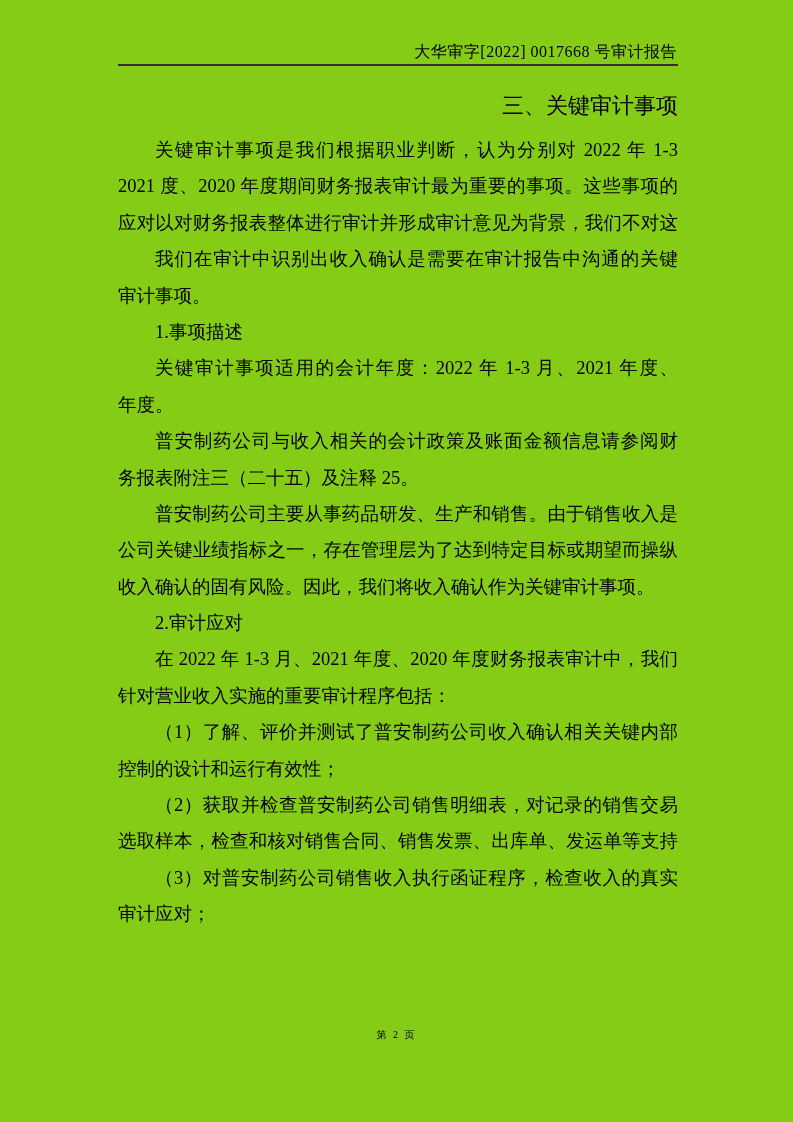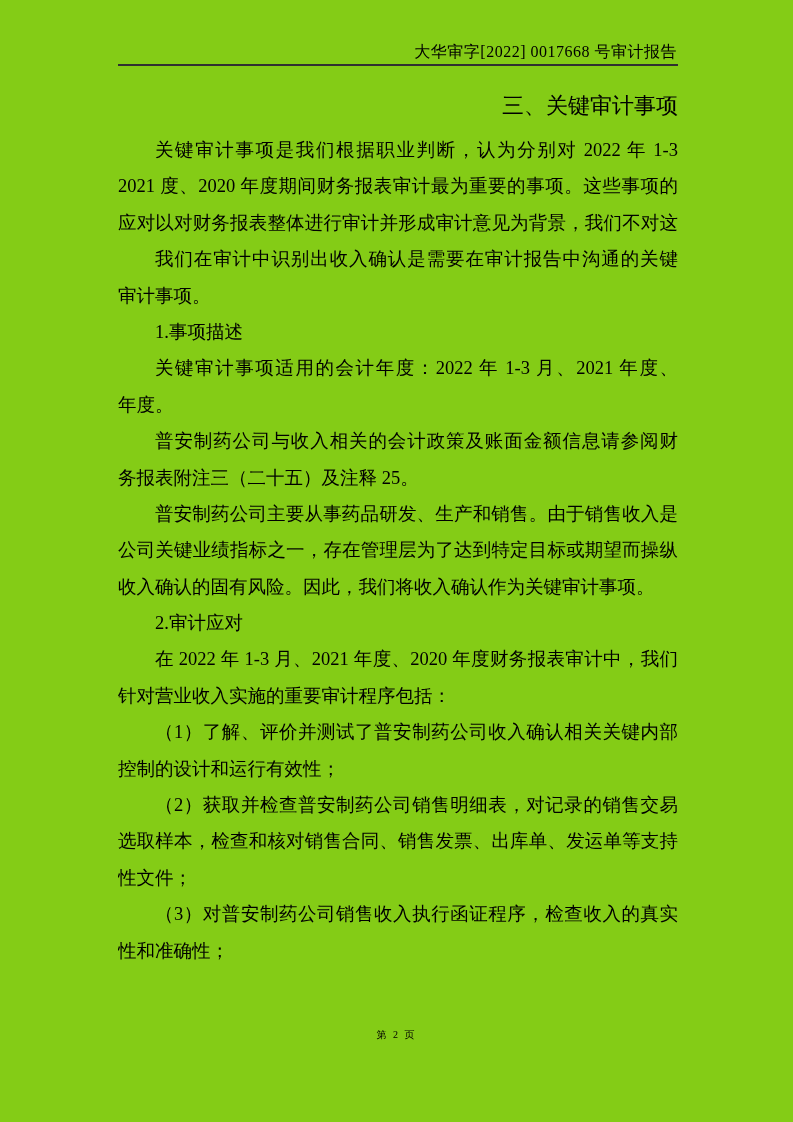--- a/index.html
+++ b/index.html
@@ -97,20 +97,19 @@
         <div class="line indent">普安制药公司主要从事药品研发、生产和销售。由于销售收入是</div>
         <div class="line">公司关键业绩指标之一，存在管理层为了达到特定目标或期望而操纵</div>
         <div class="line final">收入确认的固有风险。因此，我们将收入确认作为关键审计事项。</div>
         <div class="line indent final">2.审计应对</div>
         <div class="line indent">在 2022 年 1-3 月、2021 年度、2020 年度财务报表审计中，我们</div>
         <div class="line final">针对营业收入实施的重要审计程序包括：</div>
         <div class="line indent">（1）了解、评价并测试了普安制药公司收入确认相关关键内部</div>
         <div class="line final">控制的设计和运行有效性；</div>
         <div class="line indent">（2）获取并检查普安制药公司销售明细表，对记录的销售交易</div>
         <div class="line">选取样本，检查和核对销售合同、销售发票、出库单、发运单等支持</div>
-        <div class="line final">性文件；</div>
         <div class="line indent">（3）对普安制药公司销售收入执行函证程序，检查收入的真实</div>
-        <div class="line final">性和准确性；</div>
+        <div class="line final">审计应对；</div>
       </div>
   </div>
 
   <div class="footer">第 2 页</div>
 </div>
 
 </body></html>

